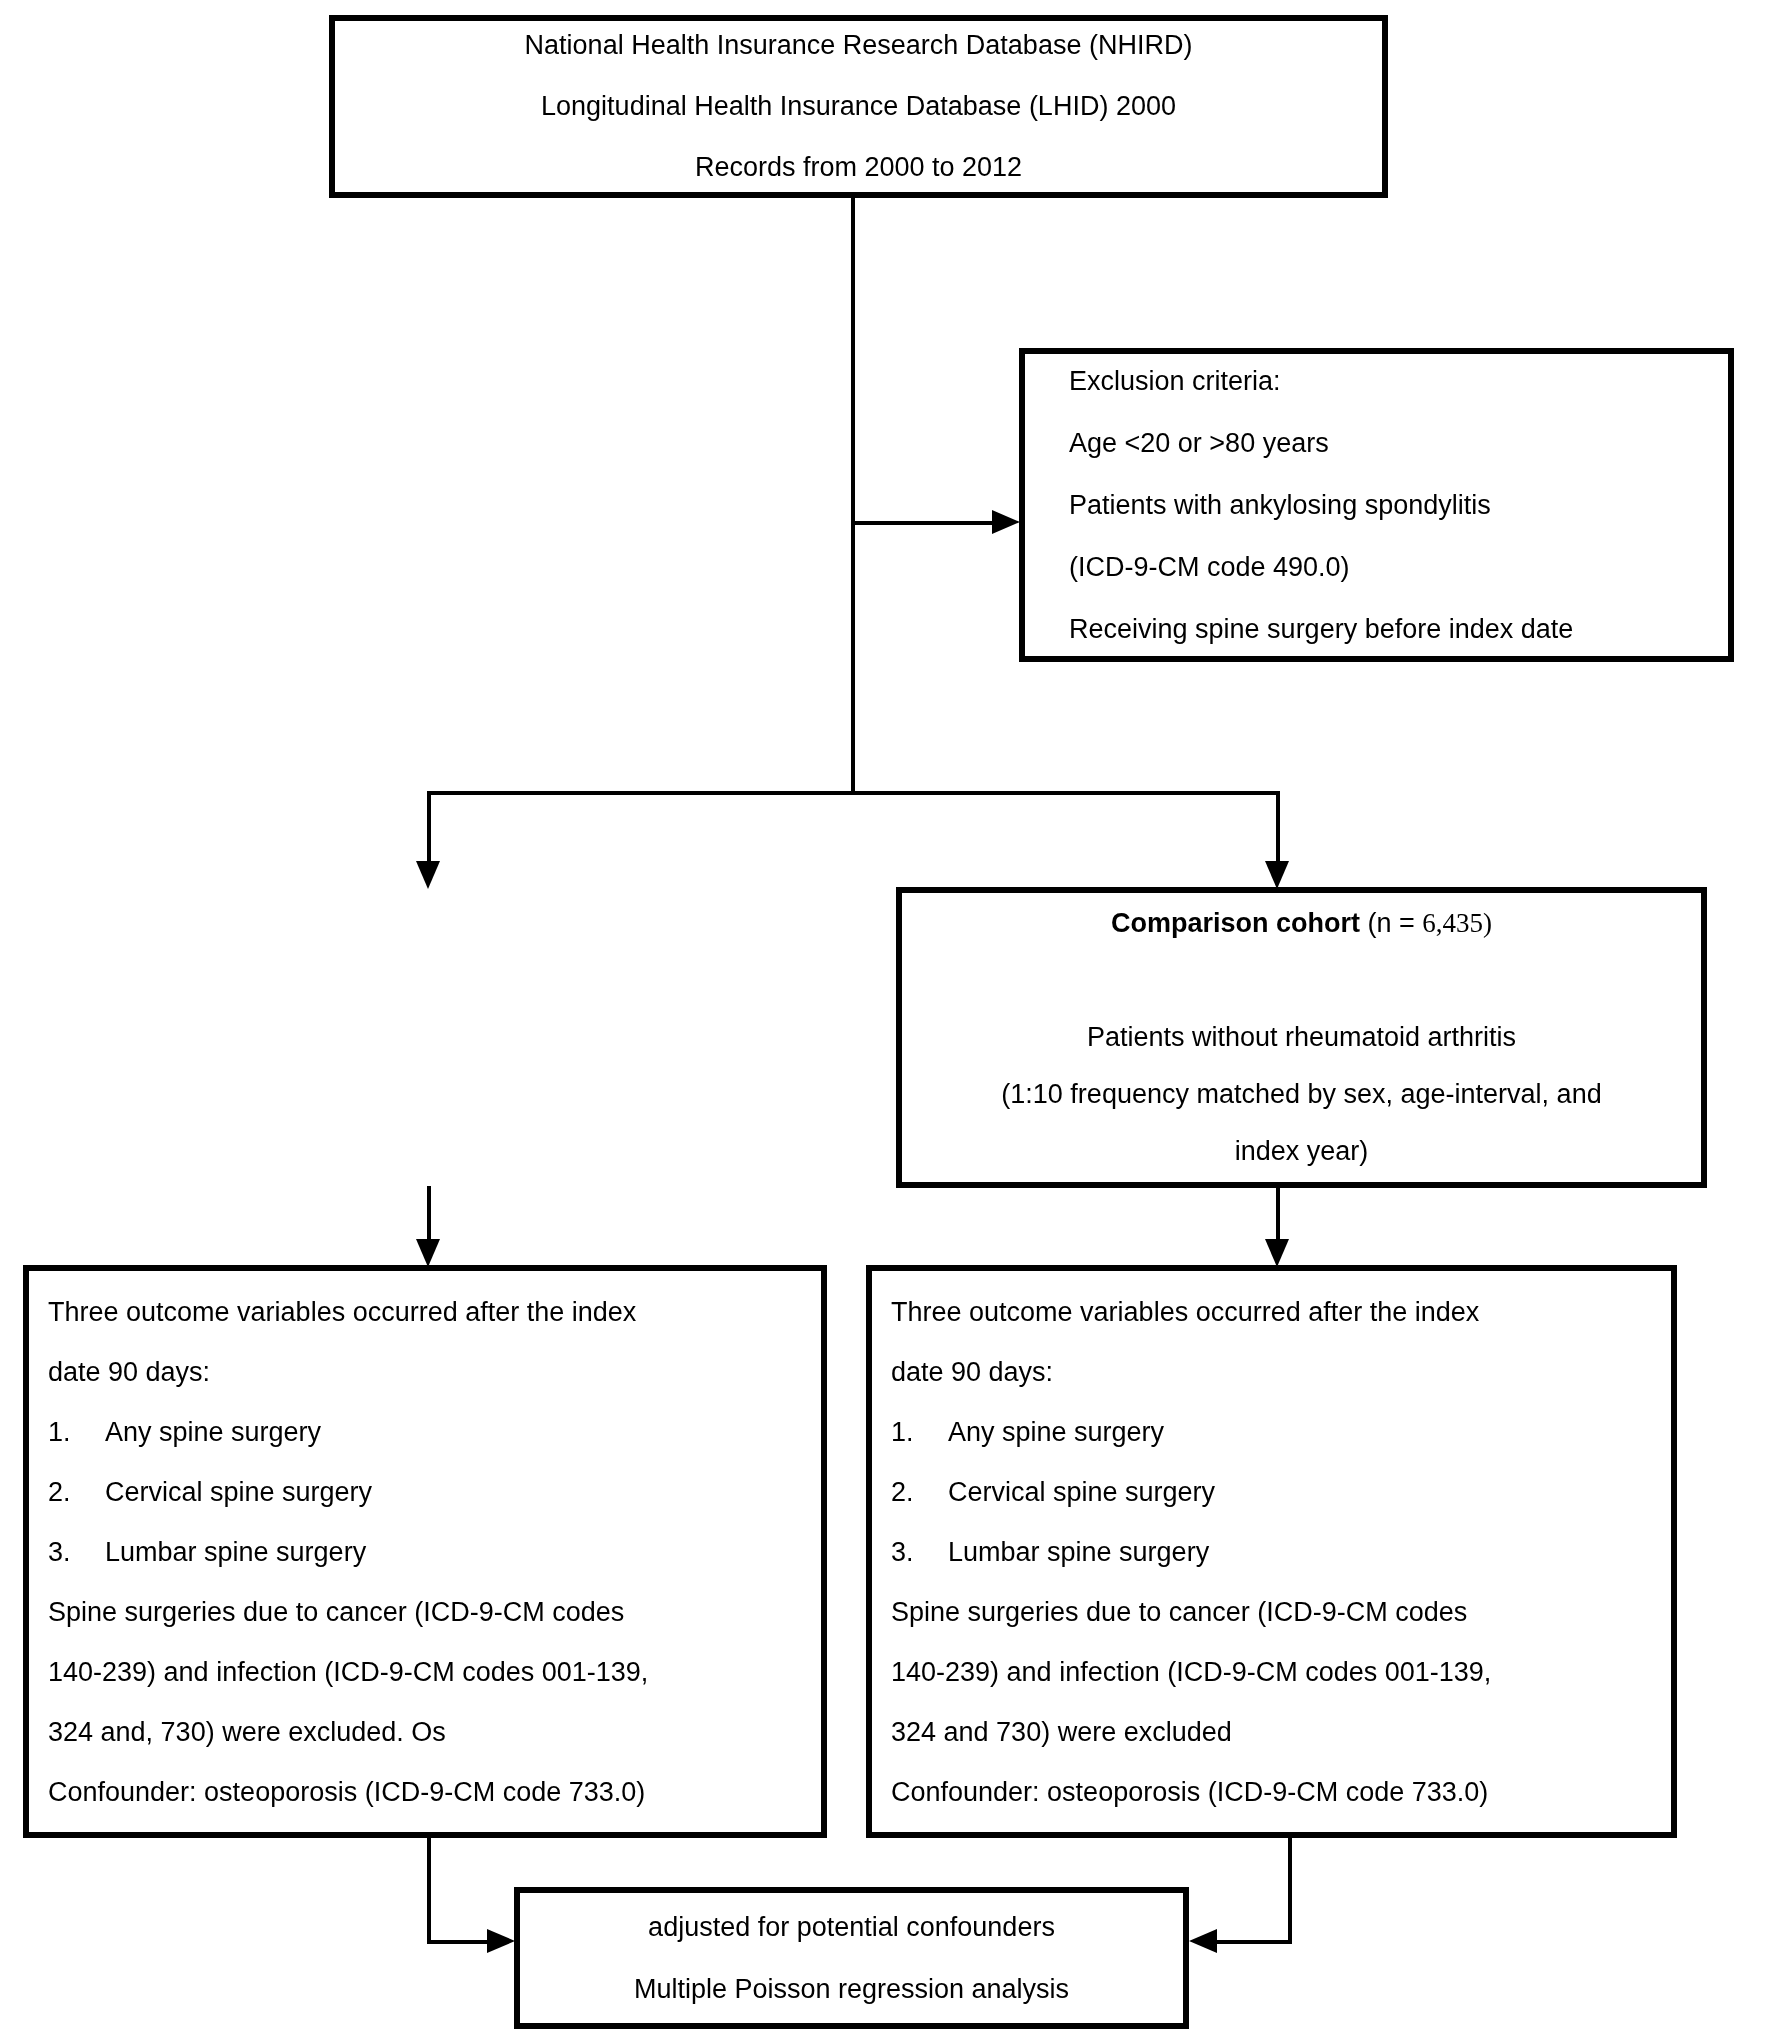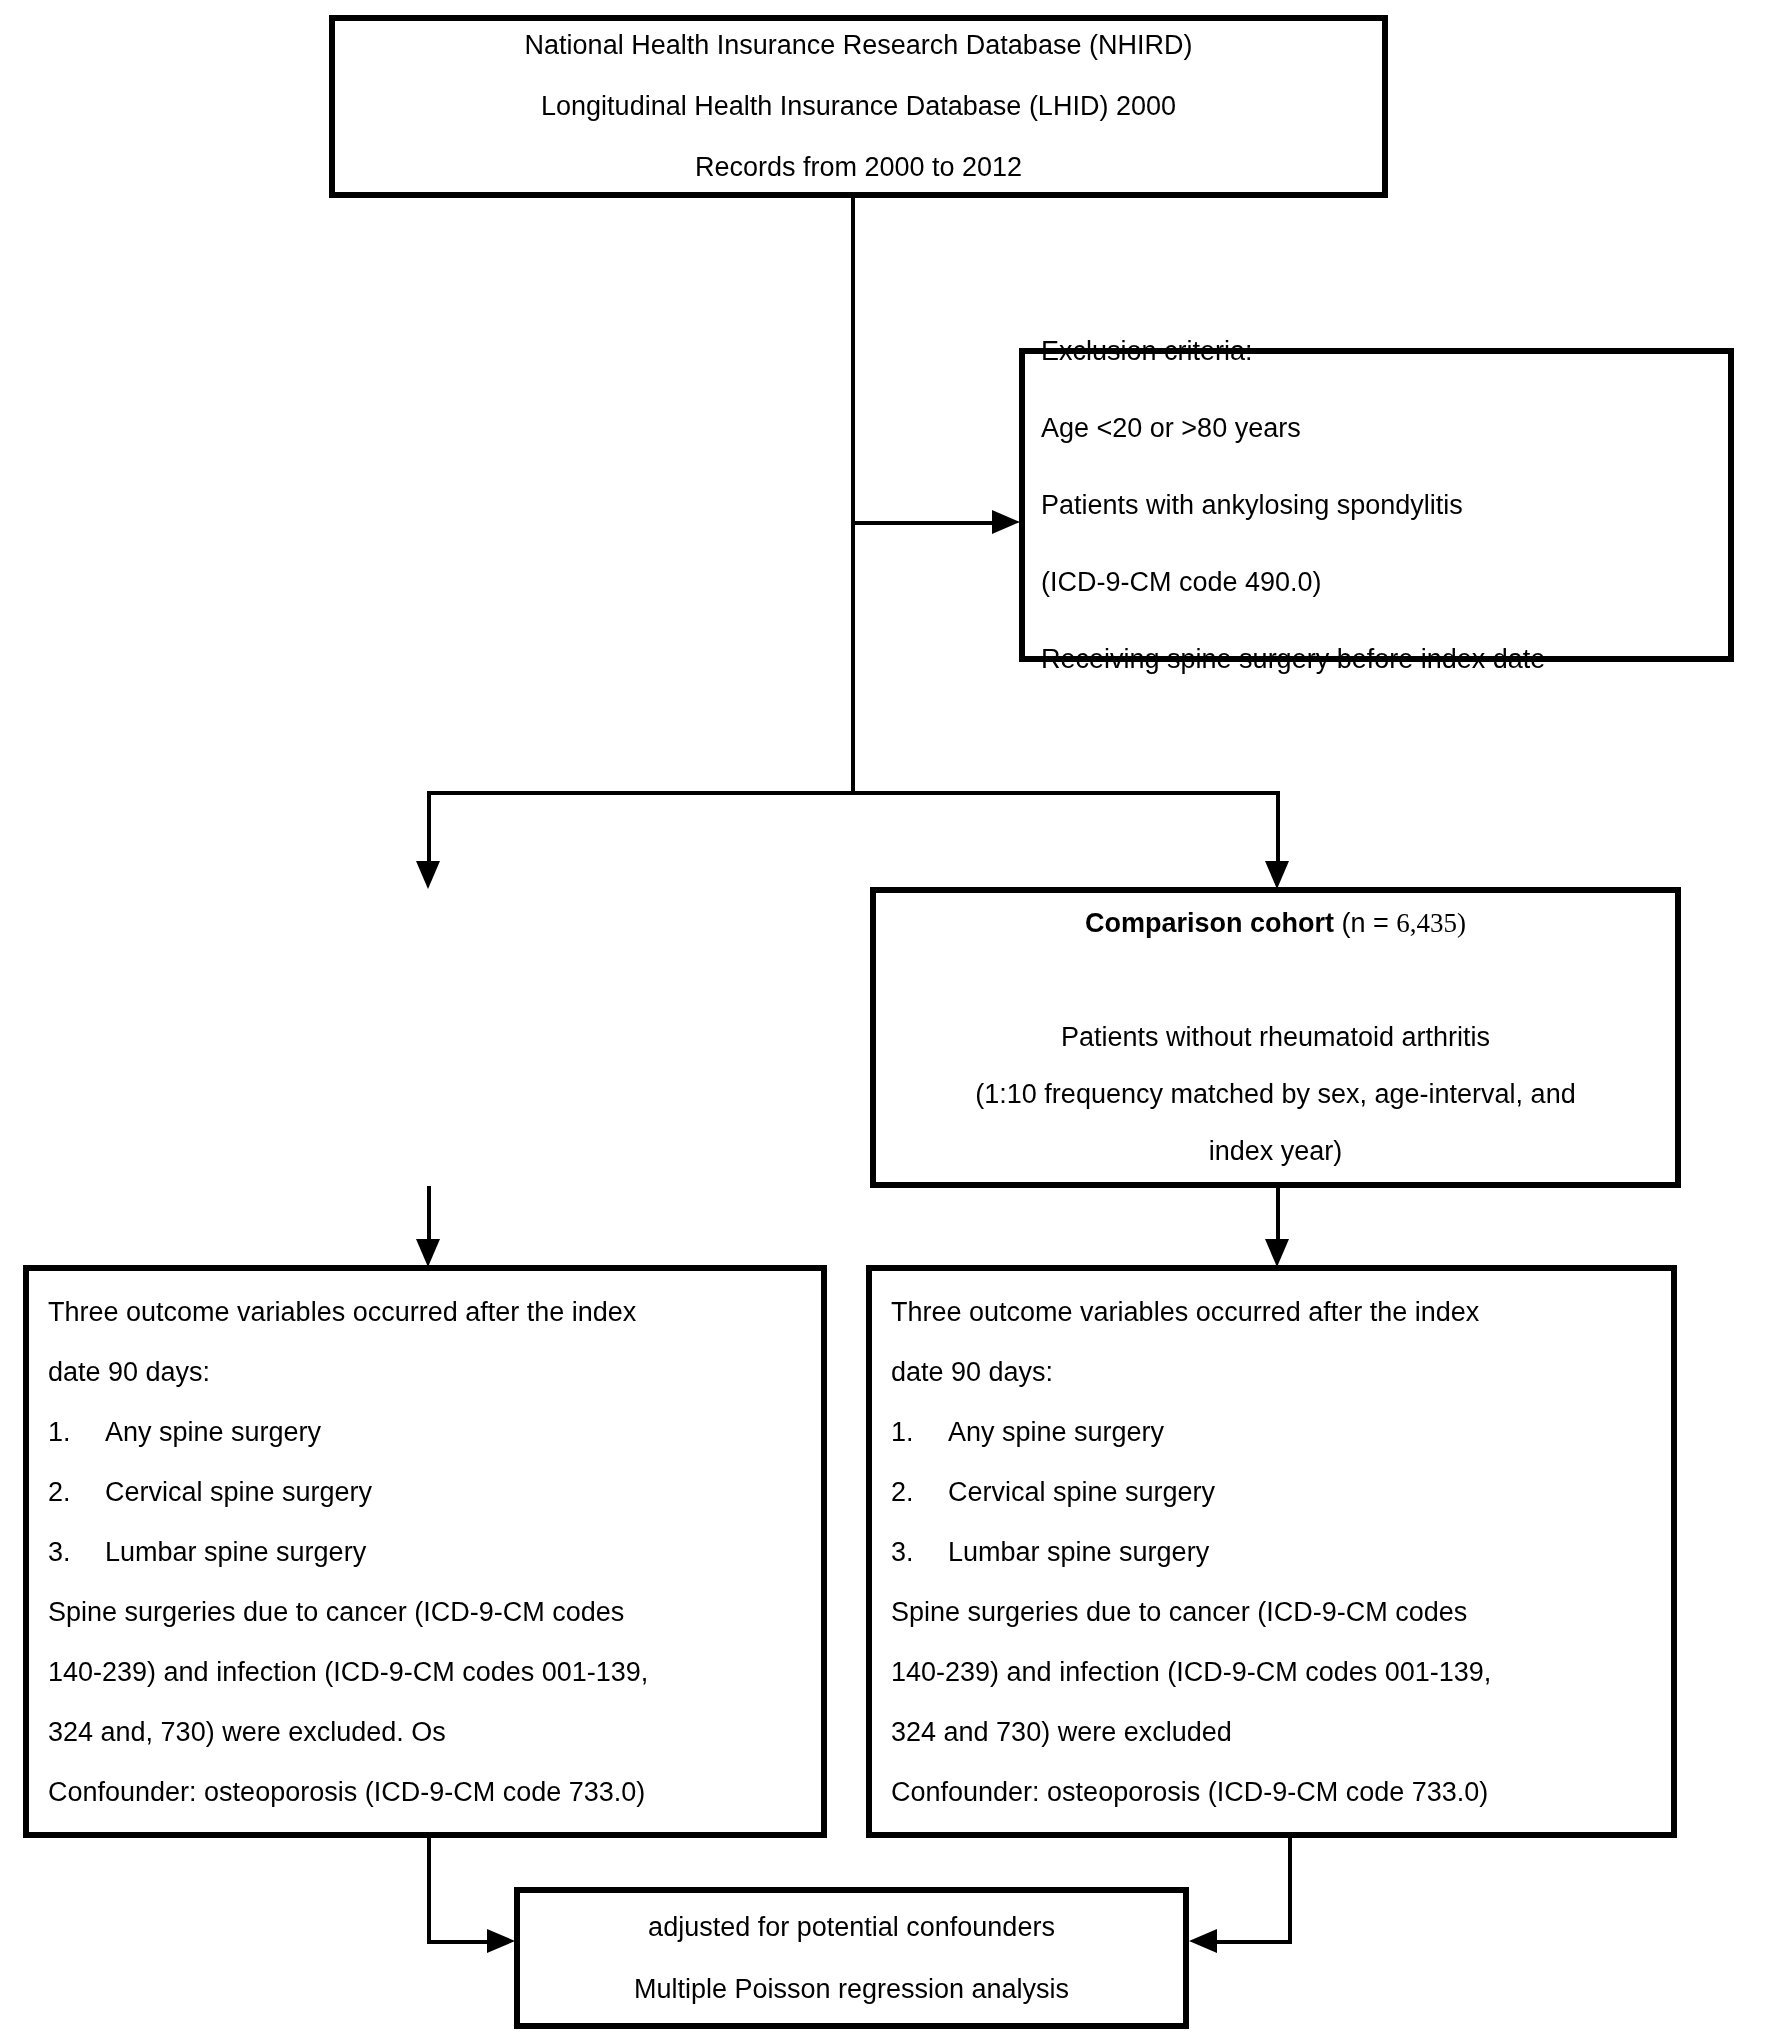--- a/index.html
+++ b/index.html
@@ -34,25 +34,25 @@
   }
   .box.centered { align-items: center; text-align: center; }
   .box.leftalign { align-items: flex-start; text-align: left; }
   .line { white-space: nowrap; }
   .bold { font-weight: bold; }
   .serif { font-family: "Liberation Serif", "DejaVu Serif", serif; }
 
   #top-box        { left: 329px;  top: 15px;   width: 1059px; height: 183px; }
   #top-box .line  { line-height: 61px; }
 
-  #exclusion-box  { left: 1019px; top: 348px;  width: 715px; height: 314px; padding-left: 16px; gap: 15px; }
+  #exclusion-box  { left: 1019px; top: 348px;  width: 715px; height: 314px; padding-left: 44px; }
   #exclusion-box .line { line-height: 62px; }
 
   #ra-cohort-box   { left: 15px;   top: 887px; width: 802px; height: 301px; }
-  #comp-cohort-box { left: 870px; top: 887px; width: 811px; height: 301px; }
+  #comp-cohort-box { left: 896px; top: 887px; width: 811px; height: 301px; }
   .cohort .line  { line-height: 57px; }
   .cohort .blank { height: 57px; }
 
   #ra-outcome-box   { left: 23px;   top: 1265px; width: 804px; height: 573px; padding-left: 19px; }
   #comp-outcome-box { left: 866px; top: 1265px; width: 811px; height: 573px; padding-left: 19px; }
   .outcome .line { line-height: 60px; }
   .num { display: inline-block; width: 57px; }
 
   #regression-box { left: 514px; top: 1887px; width: 675px; height: 142px; }
   #regression-box .line { line-height: 62px; }

